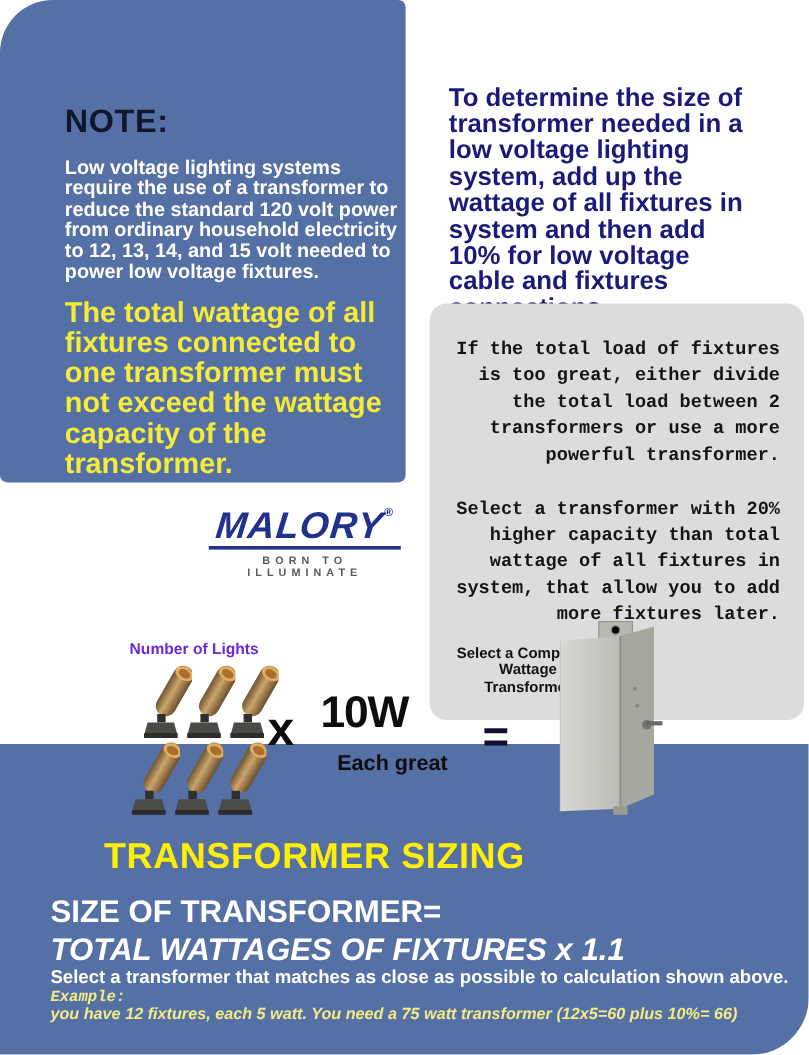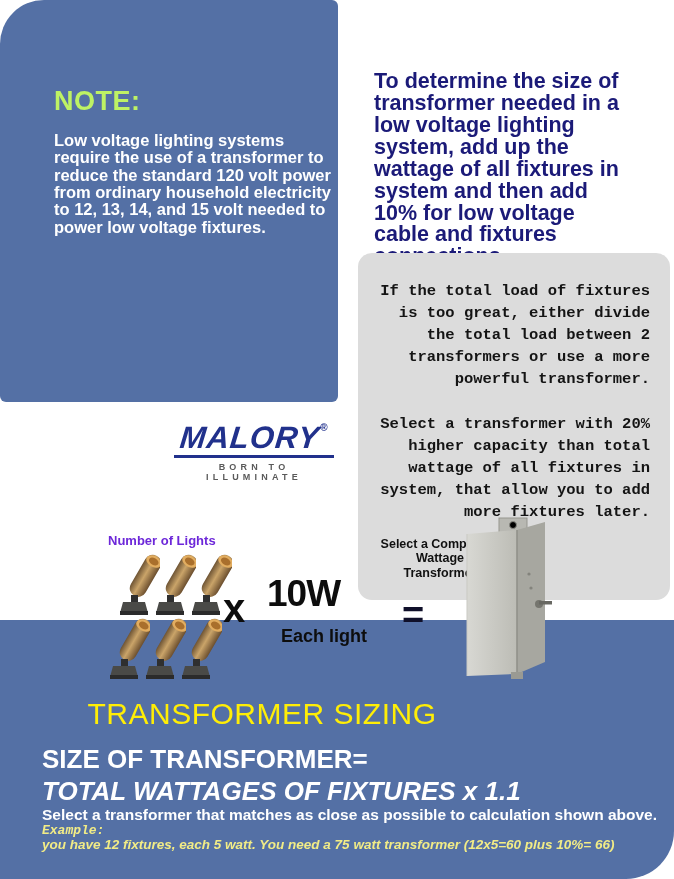--- a/index.html
+++ b/index.html
@@ -9,21 +9,21 @@
     background: #ffffff; overflow: hidden;
   }
 
   
   .note-box {
     position: absolute; left: 0; top: 0; width: 338px; height: 402px;
     background: #5470a5; border-radius: 44px 6px 6px 6px;
     box-sizing: border-box; padding: 86px 18px 0 54px;
   }
   .note-heading {
-    color: #bef264; font-size: 27px; font-weight: 800;
+    color: #0f172a; font-size: 27px; font-weight: 800;
     letter-spacing: 0.5px; margin-bottom: 15px;
   }
   .note-body {
     width: 278px; color: #ffffff; font-weight: 700;
     font-size: 16.5px; line-height: 1.05;
   }
   .note-emphasis {
     width: 288px; color: #f4eb3a; font-weight: 800;
     font-size: 24px; line-height: 1.05; margin-top: 12px;
   }
@@ -95,21 +95,21 @@
   }
   .transformer { position: absolute; left: 455px; top: 516px; }
 
   
   .band {
     position: absolute; left: 0; top: 620px; width: 674px; height: 259px;
     background: #5470a5; border-radius: 0 0 48px 0;
   }
   .sizing-title {
     position: absolute; left: 0; top: 697px; width: 524px; text-align: center;
-    color: #ffee06; font-weight: 400; font-size: 30px; letter-spacing: 0.5px;
+    color: #ffee06; font-weight: 700; font-size: 30px; letter-spacing: 0.5px;
   }
   .formula-line1 {
     position: absolute; left: 42px; top: 744px;
     color: #ffffff; font-weight: 800; font-size: 26px;
   }
   .formula-line2 {
     position: absolute; left: 42px; top: 776px;
     color: #ffffff; font-weight: 800; font-size: 26px; font-style: italic;
   }
   .sizing-instruction {
@@ -143,20 +143,21 @@
       <linearGradient id="steelFront" x1="0" y1="0" x2="1" y2="0">
         <stop offset="0" stop-color="#d8d8d3"></stop>
         <stop offset="1" stop-color="#bcbcb5"></stop>
       </linearGradient>
     </defs>
   </svg>
 
   <div class="note-box">
     <div class="note-heading">NOTE:</div>
     <div class="note-body">Low voltage lighting systems require the use of a transformer to reduce the standard 120 volt power from ordinary household electricity to 12, 13, 14, and 15 volt needed to power low voltage fixtures.</div>
+    <div class="note-emphasis">The total wattage of all fixtures connected to one transformer must not exceed the wattage capacity of the transformer.</div>
   </div>
 
   <div class="intro">To determine the size of transformer needed in a low voltage lighting system, add up the wattage of all fixtures in system and then add 10% for low voltage cable and fixtures connections.</div>
 
   <div class="tips-box">
     <p>If the total load of fixtures is too great, either divide the total load between 2 transformers or use a more powerful transformer.</p>
     <p>Select a transformer with 20% higher capacity than total wattage of all fixtures in system, that allow you to add more fixtures later.</p>
   </div>
 
   <div class="logo">
@@ -226,21 +227,21 @@
       <ellipse cx="25" cy="6.5" rx="8" ry="5.5" fill="#e2ad60"></ellipse>
       <ellipse cx="25" cy="6.5" rx="5.2" ry="3.4" fill="#a96f2c"></ellipse>
     </g>
     <rect x="21" y="45" width="7" height="7" fill="#2f2f2f"></rect>
     <path d="M13 52 L35 52 L38 63 L10 63 Z" fill="#4a4a47"></path>
     <rect x="10" y="61" width="28" height="4" fill="#2b2b2b"></rect>
   </svg>
 
   <div class="mult-sign above">x</div>
   <div class="wattage above">10W</div>
-  <div class="wattage-caption above">Each light</div>
+  <div class="wattage-caption above">Each great</div>
   <div class="equals-sign above">=</div>
 
   <div class="transformer-label above">Select a Compatible Wattage Transformer</div>
 
   <svg class="transformer above" width="105" height="168" viewBox="0 0 105 168">
     <rect x="44" y="2" width="28" height="15" fill="#b8b8b2" stroke="#95958e" stroke-width="1"></rect>
     <circle cx="58" cy="9" r="3.5" fill="#ececе8" stroke="#8a8a84" stroke-width="1"></circle>
     <polygon points="62,14 90,6 90,146 62,158" fill="#a7a7a0"></polygon>
     <polygon points="12,18 62,14 62,158 12,160" fill="url(#steelFront)"></polygon>
     <line x1="62" y1="14" x2="62" y2="158" stroke="#8f8f88" stroke-width="1.5"></line>

